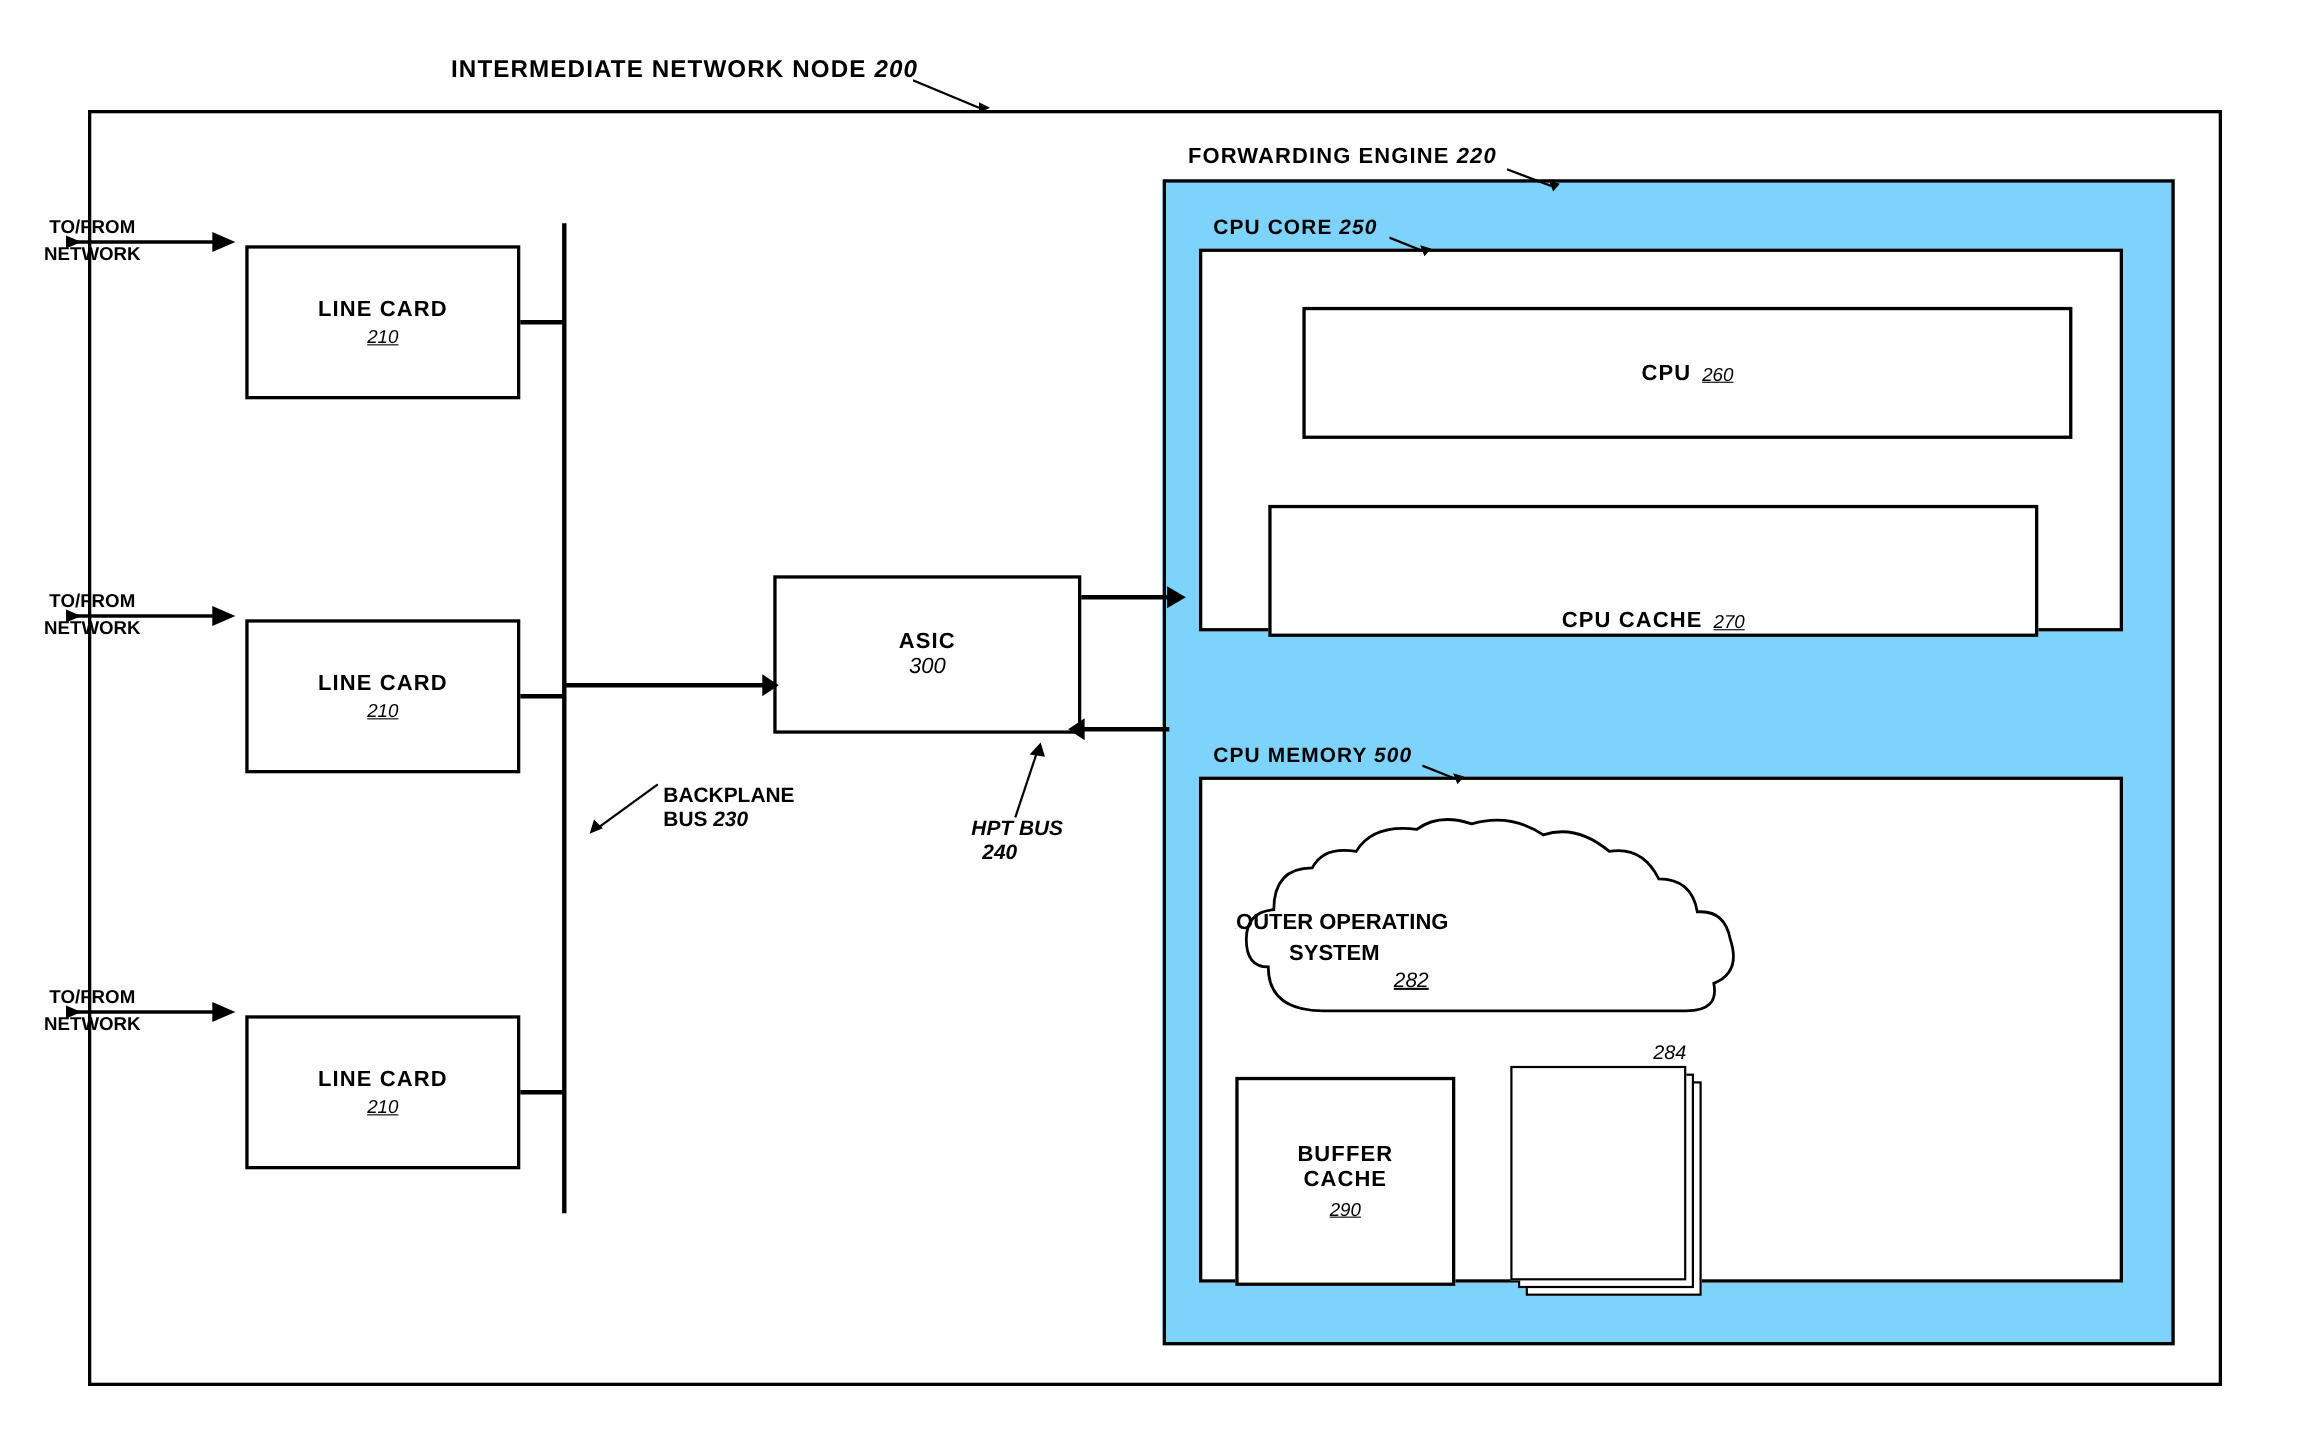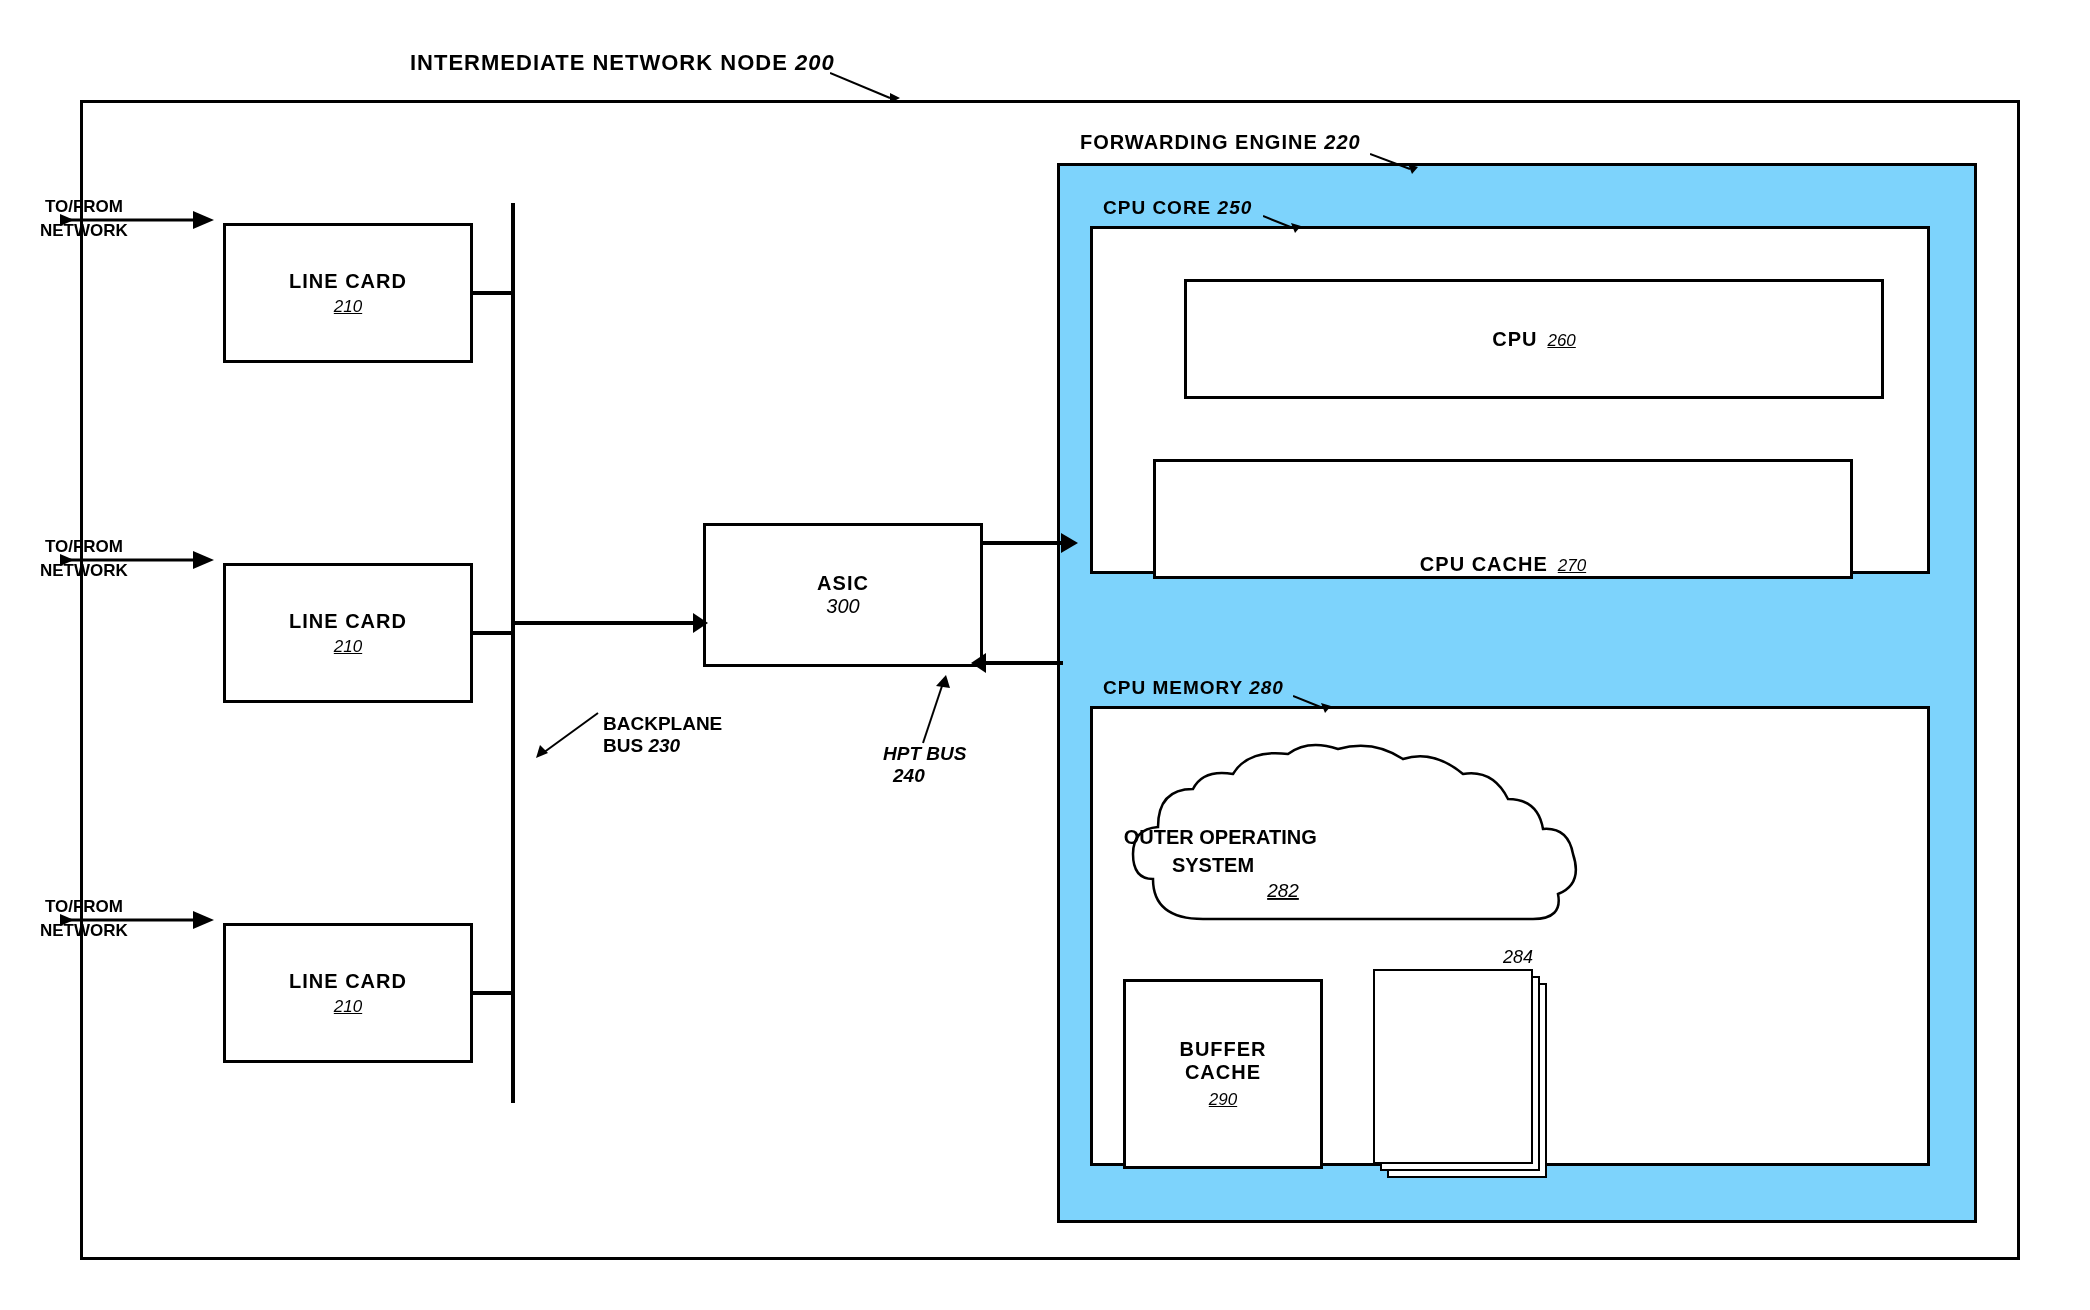--- a/index.html
+++ b/index.html
@@ -200,21 +200,21 @@
         </div>
 
         <div class="cpu-cache-box">
           <span class="box-label">CPU CACHE</span>
           <span class="box-num underline" style="margin-left:10px;">270</span>
         </div>
       </div>
 
       <div class="cpu-memory-box">
         <div style="position:absolute; top:-32px; left:10px; font-size:19px; font-weight:bold; letter-spacing:1px; white-space:nowrap;">
-          CPU MEMORY <span style="font-style:italic;">280</span>
+          CPU MEMORY <span style="font-style:italic;">500</span>
           <svg style="position:absolute; top:16px; left:190px;" width="50" height="25">
             <line x1="0" y1="3" x2="30" y2="15" stroke="#000" stroke-width="2"></line>
             <polygon points="28,10 32,20 38,13" fill="#000"></polygon>
           </svg>
         </div>
 
         <div style="position:absolute; top:30px; left:30px; width:500px; height:220px;">
           <svg width="500" height="220">
 
             <path d="M80,180 Q30,180 30,140 Q10,140 10,115 Q10,90 35,88 Q35,50 70,50 Q80,30 110,35 Q125,10 165,15 Q185,0 215,10 Q250,0 280,20 Q310,10 340,35 Q370,30 385,60 Q415,60 420,90 Q445,88 450,115 Q460,145 435,155 Q440,180 410,180 Z" fill="#fff" stroke="#000" stroke-width="2.5"></path>

